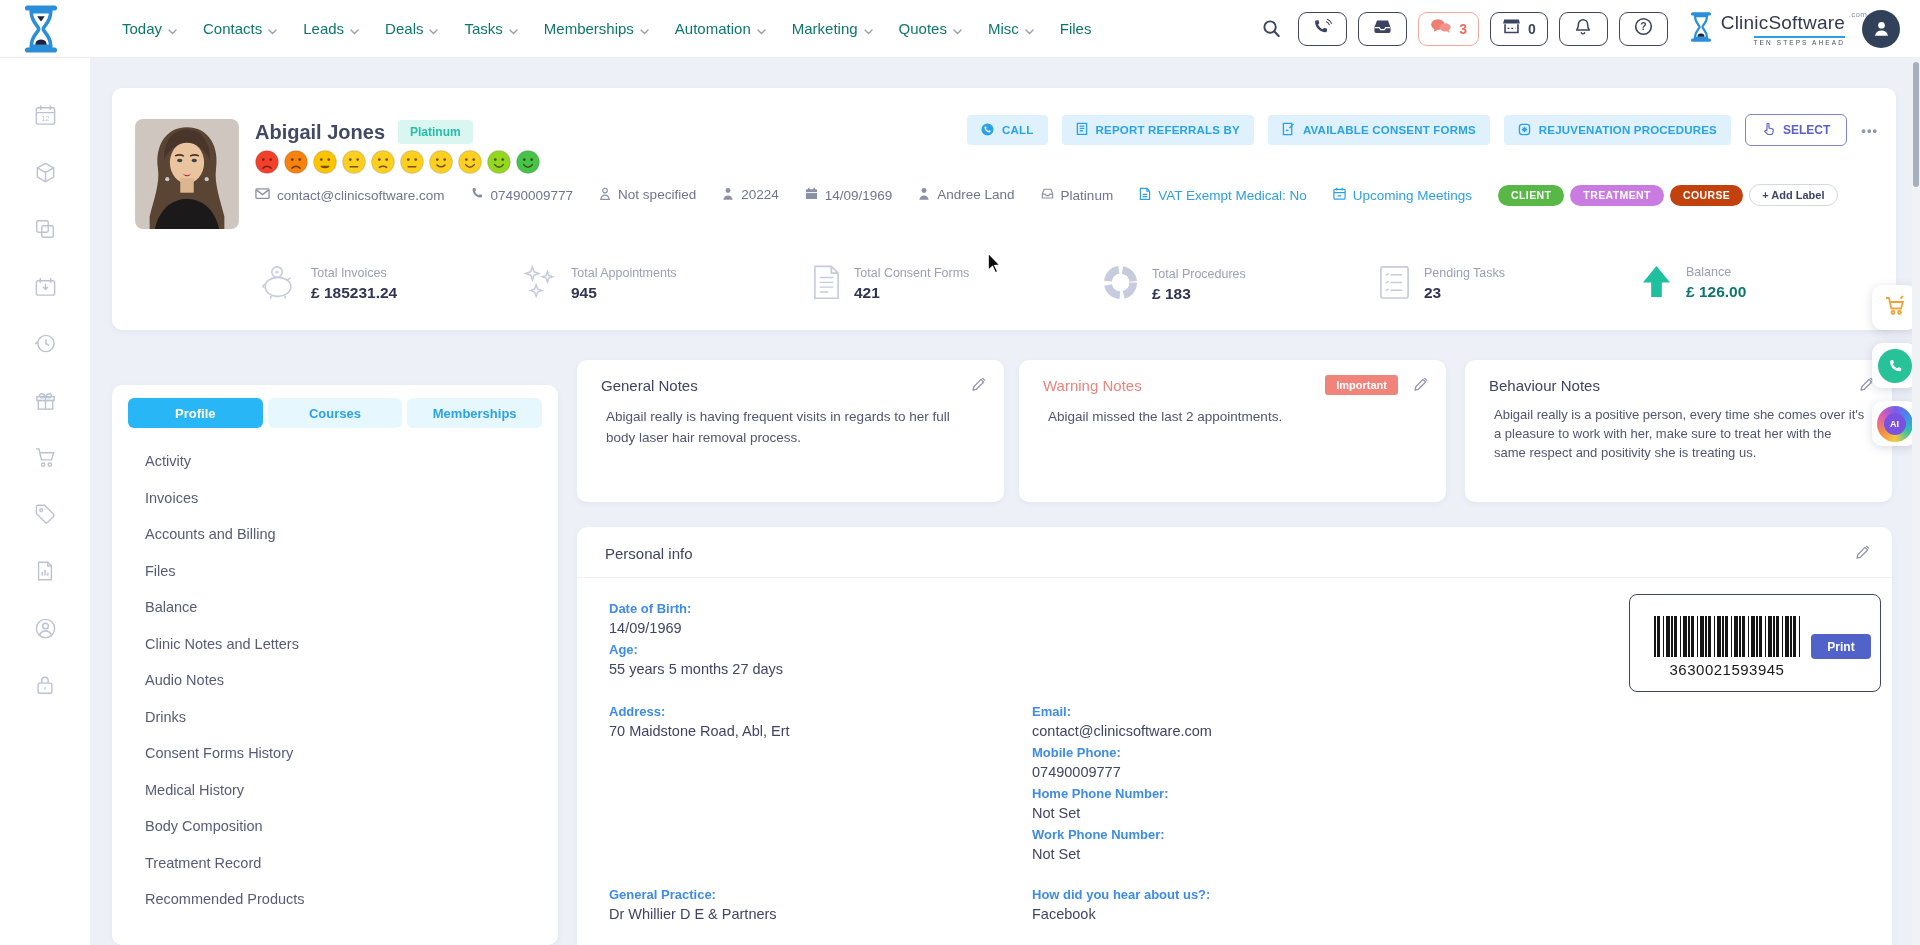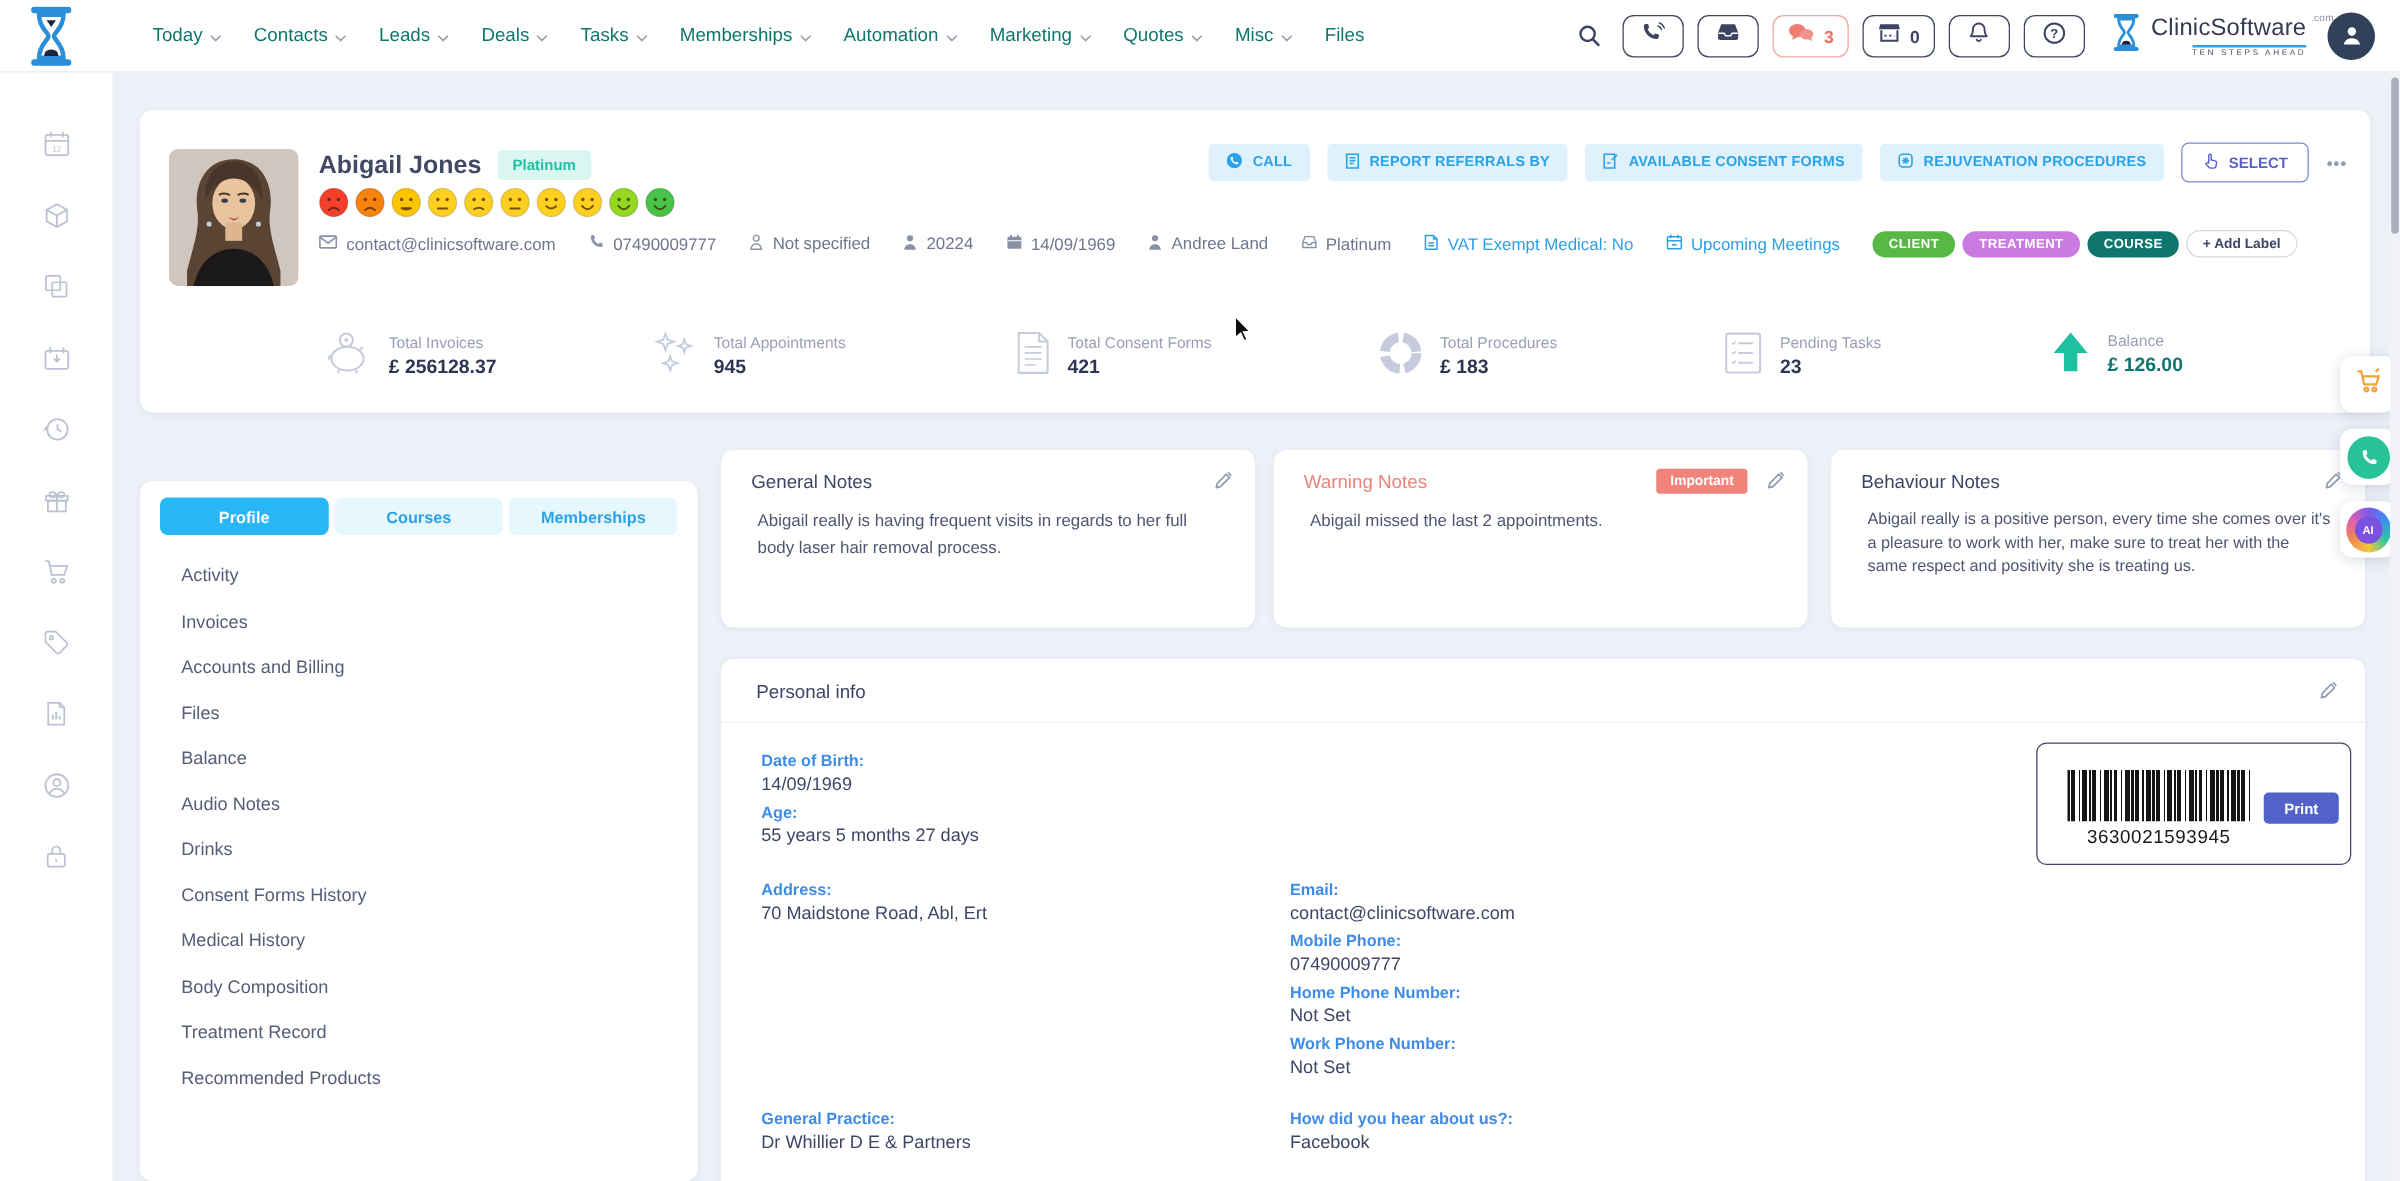--- a/index.html
+++ b/index.html
@@ -458,21 +458,21 @@
       <span class="citem bluelink">
           <span><svg viewBox="0 0 14 14" width="13" fill="none" stroke="#2d9fe8" stroke-width="1.3">
               <rect x="1" y="2.5" width="12" height="10.5" rx="1"></rect>
               <path d="M4 .8v3M10 .8v3M1 6h12M5 9.5h4"></path>
             </svg></span>
           <span>Upcoming Meetings</span>
         </span>
       <span class="pills">
         <span class="pill" style="background-color: rgb(87, 184, 70);">CLIENT</span>
         <span class="pill" style="background-color: rgb(202, 123, 226);">TREATMENT</span>
-        <span class="pill" style="background-color: #0f766e; text-align: right;">COURSE</span>
+        <span class="pill" style="background-color: #c2410c; text-align: right;">COURSE</span>
         <span class="addlabel">+ Add Label</span>
       </span>
     </div>
 
     <div class="actions">
       <button class="abtn">
           <span><svg viewBox="0 0 14 14" width="13">
               <circle cx="7" cy="7" r="6.5" fill="#2aa2e9"></circle>
               <path d="M4.6 3.8c-.4 0-.8.4-.8.8 0 3 2.6 5.6 5.6 5.6.4 0 .8-.4.8-.8v-1l-1.6-.5-.7.7c-1.1-.5-2-1.4-2.5-2.5l.7-.7-.5-1.6z" fill="#fff"></path>
             </svg></span>
@@ -510,21 +510,21 @@
 
     <div class="stat" style="left:146px">
       <span><svg viewBox="0 0 42 38" width="40" fill="none" stroke="#c6ccdd" stroke-width="1.7">
             <ellipse cx="21" cy="24" rx="13.5" ry="10"></ellipse>
             <path d="M8 21.5c-2.2-.3-3.4 1.8-2.2 3.4M13.5 33.5v2.8M28.5 33.5v2.8M31 17l3-2.5"></path>
             <circle cx="20" cy="8.5" r="5.5"></circle>
             <path d="M18.2 8.5h3.6M20 6.7v3.6" stroke-width="1.3"></path>
           </svg></span>
       <span>
           <div class="stat-label">Total Invoices</div>
-          <div class="stat-value">£ 256128.37</div>
+          <div class="stat-value">£ 185231.24</div>
         </span>
     </div>
     <div class="stat" style="left:408px">
       <span><svg viewBox="0 0 40 38" width="38" fill="none" stroke="#c6ccdd" stroke-width="1.6">
             <path d="M13 3l1.8 5.2L20 10l-5.2 1.8L13 17l-1.8-5.2L6 10l5.2-1.8z"></path>
             <path d="M29 8l1.4 4.1L34.5 13.5l-4.1 1.4L29 19l-1.4-4.1-4.1-1.4 4.1-1.4z"></path>
             <path d="M17 22l1.6 4.4L23 28l-4.4 1.6L17 34l-1.6-4.4L11 28l4.4-1.6z"></path>
           </svg></span>
       <span>
           <div class="stat-label">Total Appointments</div>
@@ -578,20 +578,21 @@
       <div class="tab active">Profile</div>
       <div class="tab">Courses</div>
       <div class="tab">Memberships</div>
     </div>
     <div class="plist">
       <div class="pli">Activity</div>
       <div class="pli">Invoices</div>
       <div class="pli">Accounts and Billing</div>
       <div class="pli">Files</div>
       <div class="pli">Balance</div>
+      <div class="pli">Clinic Notes and Letters</div>
       <div class="pli">Audio Notes</div>
       <div class="pli">Drinks</div>
       <div class="pli">Consent Forms History</div>
       <div class="pli">Medical History</div>
       <div class="pli">Body Composition</div>
       <div class="pli">Treatment Record</div>
       <div class="pli">Recommended Products</div>
     </div>
   </div>
 

